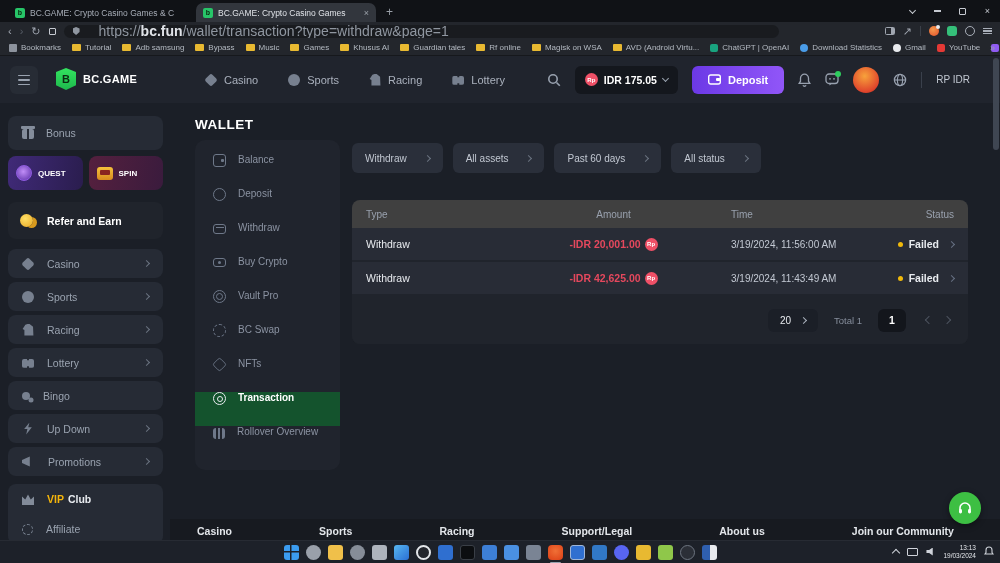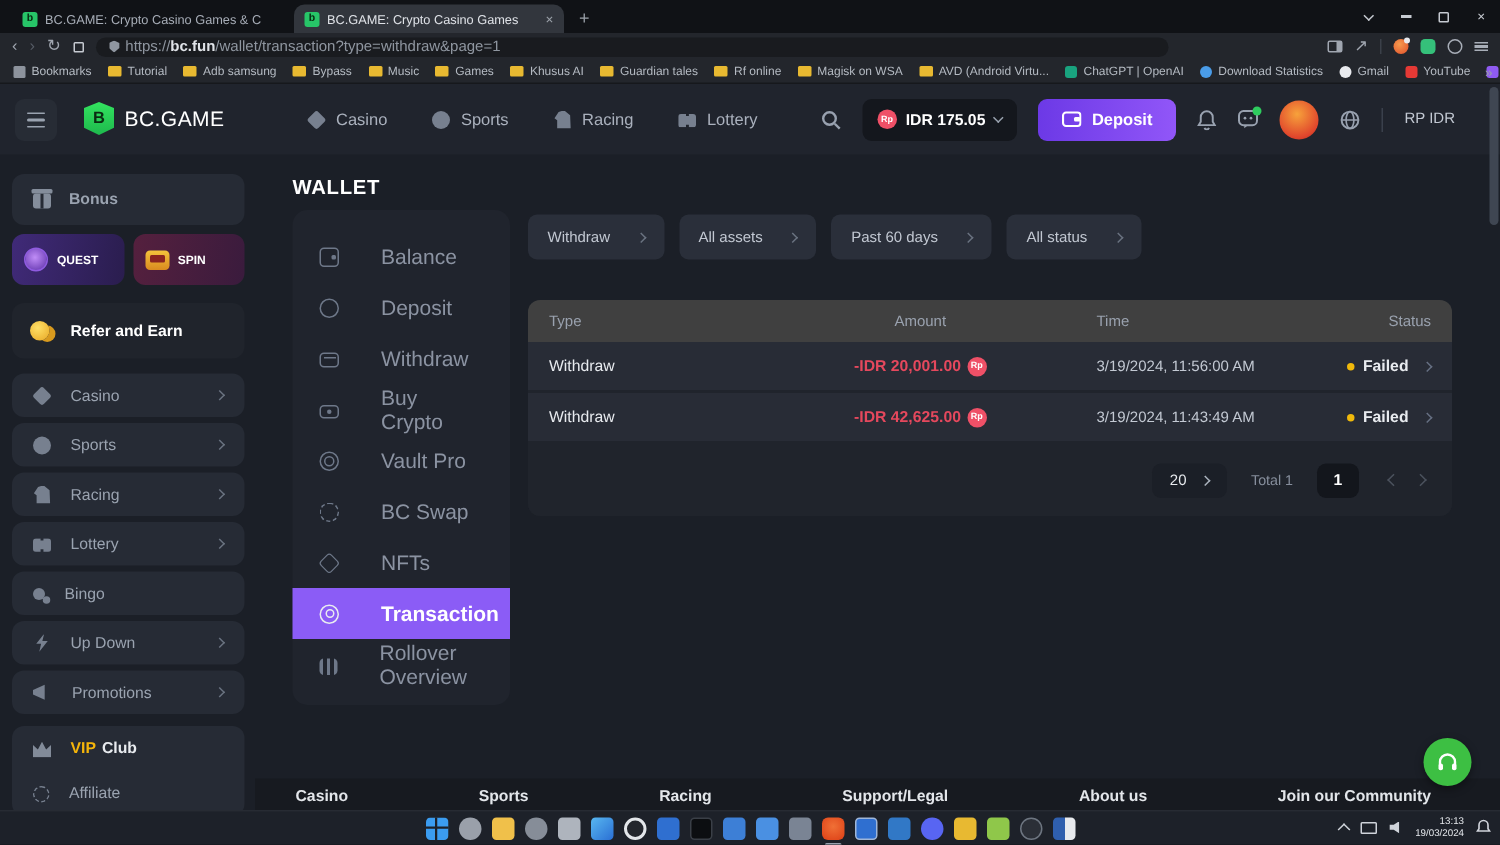--- a/index.html
+++ b/index.html
@@ -16,21 +16,21 @@
 .newtab{color:#9aa0a8;font-size:12px;margin:0 0 3px 10px}
 .wincontrols{margin-left:auto;display:flex;height:22px;align-items:center}
 .wc{width:25px;height:22px;display:flex;align-items:center;justify-content:center;color:#c6cad1;font-size:9px}
 .chev-d{width:5px;height:5px;border:solid #c6cad1;border-width:0 1.5px 1.5px 0;transform:rotate(45deg);margin-top:-2px}
 .wc-min{width:7px;height:1.5px;background:#c6cad1}
 .wc-sq{width:7px;height:7px;border:1.2px solid #c6cad1;border-radius:1px}
 
 #toolbar{position:absolute;top:22px;left:0;right:0;height:18px;background:#23262c;display:flex;align-items:center;padding:0 8px;gap:8px}
 .tbtn{color:#a0a6b0;font-size:11px;line-height:1}
 .tbtn.dis{color:#565c66}
-#urlbox{width:715px;height:13px;background:#191b1f;border-radius:7px;display:flex;align-items:center;gap:4px;padding:0 9px;font-size:10px;color:#8f96a0;white-space:nowrap;overflow:hidden}
+#urlbox{width:715px;height:13px;background:#191b1f;border-radius:7px;display:flex;align-items:center;gap:19px;padding:0 9px;font-size:14px;color:#8f96a0;white-space:nowrap;overflow:hidden}
 #urlbox b{color:#e0e3e8}
 .shield-ic{width:7px;height:8px;background:#8f96a0;clip-path:polygon(50% 0,100% 20%,100% 62%,50% 100%,0 62%,0 20%);flex:none}
 .tb-right{display:flex;align-items:center;gap:8px;margin-left:auto}
 .panel-ic{width:10px;height:8px;border:1.2px solid #a0a6b0;border-radius:1.5px;position:relative}
 .panel-ic::after{content:"";position:absolute;top:0;bottom:0;right:0;width:3px;background:#a0a6b0}
 .divv{width:1px;height:10px;background:#3b4049}
 .ext{width:10px;height:10px;border-radius:50%;flex:none;position:relative}
 .ext-orange{background:radial-gradient(circle at 40% 35%,#f59a4e,#e04e2a)}
 .ext-orange::after{content:"";position:absolute;top:-1px;right:-1px;width:4px;height:4px;border-radius:50%;background:#e8eaee}
 .ext-green{background:#35c07a;border-radius:3px}
@@ -49,37 +49,37 @@
 .bmic.fav-purple{background:#8f5bf2;width:8px;height:8px;border-radius:2px}
 .bm-more{margin-left:auto;color:#9aa0a8;font-size:9px}
 
 
 #site{position:absolute;top:56px;left:0;right:0;height:484px;background:#1b1f27;overflow:hidden}
 #siteheader{position:absolute;top:0;left:0;right:0;height:47px;background:#20242d;display:flex;align-items:center}
 .burger{position:absolute;left:10px;top:10px;width:28px;height:28px;background:#272c35;border-radius:6px;display:flex;flex-direction:column;gap:3px;align-items:center;justify-content:center}
 .burger i{display:block;width:12px;height:1.6px;background:#9aa3b0;border-radius:1px}
 .brand{position:absolute;left:56px;top:12px;display:flex;align-items:center;gap:7px}
 .logo-shield{width:20px;height:22px;background:linear-gradient(#33e35f,#1eb94d);clip-path:polygon(50% 0,100% 18%,100% 78%,50% 100%,0 78%,0 18%);display:flex;align-items:center;justify-content:center;color:#0b2b12;font-weight:800;font-size:11px}
-.brand-name{color:#fff;font-weight:400;font-size:14px;letter-spacing:.3px}
+.brand-name{color:#fff;font-weight:700;font-size:11px;letter-spacing:.3px}
 .mainnav{position:absolute;left:205px;top:0;height:47px;display:flex;align-items:center;gap:30px}
 .nav-item{display:flex;align-items:center;gap:7px;font-size:11px;color:#aab1bd}
 .hdr-right{position:absolute;right:30px;top:0;height:47px;display:flex;align-items:center;gap:14px}
 .balance-pill{display:flex;align-items:center;gap:6px;background:#14171d;border-radius:6px;height:28px;padding:0 10px;color:#fff;font-size:10.5px;font-weight:bold}
 .rp{width:13px;height:13px;border-radius:50%;background:#ef5067;color:#fff;font-size:6px;font-weight:bold;display:inline-flex;align-items:center;justify-content:center;flex:none}
 .chev-down{width:5px;height:5px;border:solid #9aa3b0;border-width:0 1.5px 1.5px 0;transform:rotate(45deg);margin-top:-2px}
 .deposit-btn{display:flex;align-items:center;gap:7px;height:28px;padding:0 16px;border-radius:6px;background:linear-gradient(90deg,#6c39e6,#9156f8);color:#fff;font-size:11px;font-weight:bold}
 .avatar{width:26px;height:26px;border-radius:50%;background:radial-gradient(circle at 45% 35%,#f7a23b,#e0452c 70%,#a52a1a)}
 .chat-wrap{position:relative}
 .chat-dot{position:absolute;top:-2px;right:-2px;width:6px;height:6px;border-radius:50%;background:#2ecc5e}
 .hdr-div{width:1px;height:16px;background:#3a404c}
 .cur-label{font-size:10px;color:#c3c9d3}
 
 
 #sidebar{position:absolute;left:8px;top:60px;width:155px}
-.sb-card{background:#262b35;border-radius:8px;display:flex;align-items:center;gap:12px;padding:0 14px;color:#9aa3b0;font-size:10.5px;font-weight:bold}
+.sb-card{background:#262b35;border-radius:8px;display:flex;align-items:center;gap:12px;padding:0 14px;color:#9aa3b0;font-size:10.5px;font-weight:normal}
 .bonus-btn{height:34px}
 .quest-row{display:flex;gap:6px;margin-top:6px}
 .quest-btn,.spin-btn{flex:1;height:34px;border-radius:8px;display:flex;align-items:center;gap:6px;padding:0 8px;font-size:8px;font-weight:800;color:#fff}
 .quest-btn{background:linear-gradient(100deg,#402a78,#2a1d4e)}
 .spin-btn{background:linear-gradient(100deg,#55203e,#3a1b3d)}
 .quest-ic{width:16px;height:16px;border-radius:50%;background:radial-gradient(circle at 45% 40%,#c08df7,#5b2ea8);border:1.5px solid #8f5be0}
 .spin-ic{width:16px;height:13px;border-radius:3px;background:linear-gradient(#f5c33b,#d98a1f);position:relative}
 .spin-ic::after{content:"";position:absolute;left:3px;right:3px;top:3px;height:5px;background:#8a2420;border-radius:1px}
 .refer-card{margin-top:12px;height:37px;background:#20242c;border-radius:8px;display:flex;align-items:center;gap:10px;padding:0 12px;color:#fff;font-size:10.5px;font-weight:bold}
 .coins{width:13px;height:13px;background:radial-gradient(circle at 40% 35%,#ffe067,#e8a723);border-radius:50%;box-shadow:5px 2px 0 -1px #d89a1e;flex:none;margin-right:4px}
@@ -105,22 +105,22 @@
 .promo{background:#77808f;clip-path:polygon(0 38%,60% 8%,60% 92%,0 62%);width:13px}
 .crown{background:#828b99;clip-path:polygon(0 100%,0 30%,27% 55%,50% 12%,73% 55%,100% 30%,100% 100%)}
 .aff-ic{border:1.5px dashed #77808f;border-radius:50%;width:11px;height:11px}
 .gift{width:12px;height:10px;background:#848d9b;border-radius:2px;position:relative;margin-top:2px}
 .gift::before{content:"";position:absolute;left:50%;top:0;bottom:0;width:1.5px;margin-left:-.75px;background:#262b35}
 .gift::after{content:"";position:absolute;left:-1px;right:-1px;top:-3px;height:2.5px;background:#848d9b;border-radius:1px}
 
 
 #wallet-title{position:absolute;left:195px;top:61px;color:#fff;font-weight:800;font-size:13.5px;letter-spacing:.5px}
 #wallet-panel{position:absolute;left:195px;top:84px;width:145px;height:330px;background:#20242d;border-radius:10px;padding-top:14px}
-.wm-item{height:34px;display:flex;align-items:center;gap:28px;padding:0 18px;color:#8b93a2;font-size:14px}
-.wm-item.active{background:#8b5cf6;color:#fff;font-weight:bold}
+.wm-item{height:34px;display:flex;gap:12px;padding:0 18px;color:#8b93a2;font-size:10px}
+.wm-item.active{background:#14532d;color:#fff;font-weight:bold}
 .wic{width:13px;height:13px;border:1.6px solid #6e7889;border-radius:3px;position:relative;flex:none}
 .wm-item.active .wic{border-color:#e9ecf0}
 .wic.piggy,.wic.vault,.wic.coin,.wic.swap{border-radius:50%}
 .wic.swap{border-style:dashed}
 .wic.card{height:10px;margin-top:2px}
 .wic.card::after{content:"";position:absolute;left:1.5px;right:1.5px;top:1.5px;height:1.6px;background:#6e7889}
 .wic.banknote{height:9px;margin-top:2px}
 .wic.banknote::after{content:"";position:absolute;left:50%;top:50%;width:3px;height:3px;margin:-1.5px;border-radius:50%;background:#6e7889}
 .wic.vault::after{content:"";position:absolute;inset:2px;border:1.4px solid #6e7889;border-radius:50%}
 .wic.cube{transform:rotate(45deg) scale(.8)}

